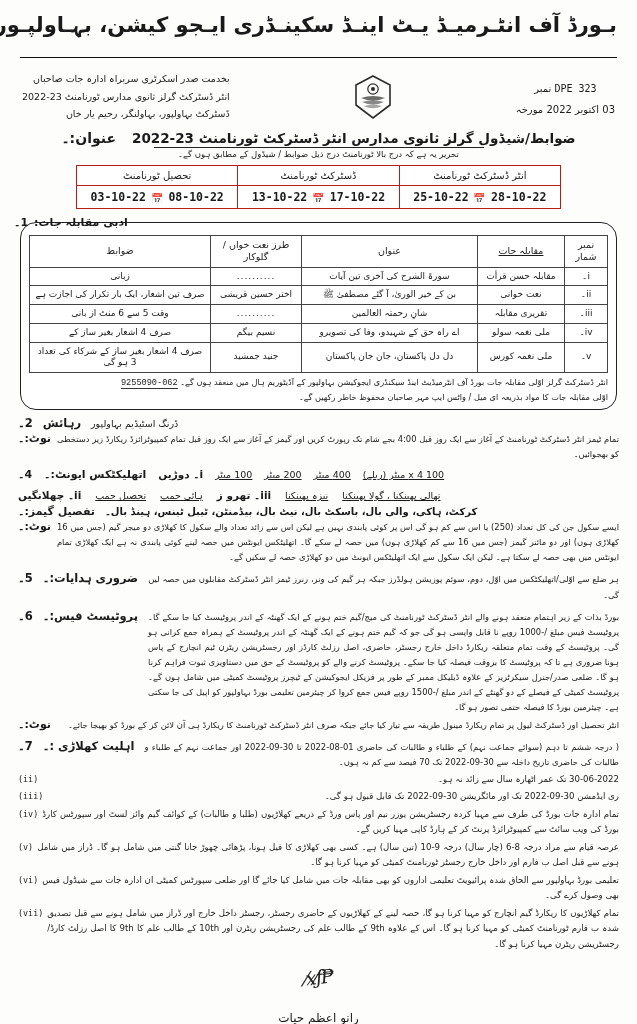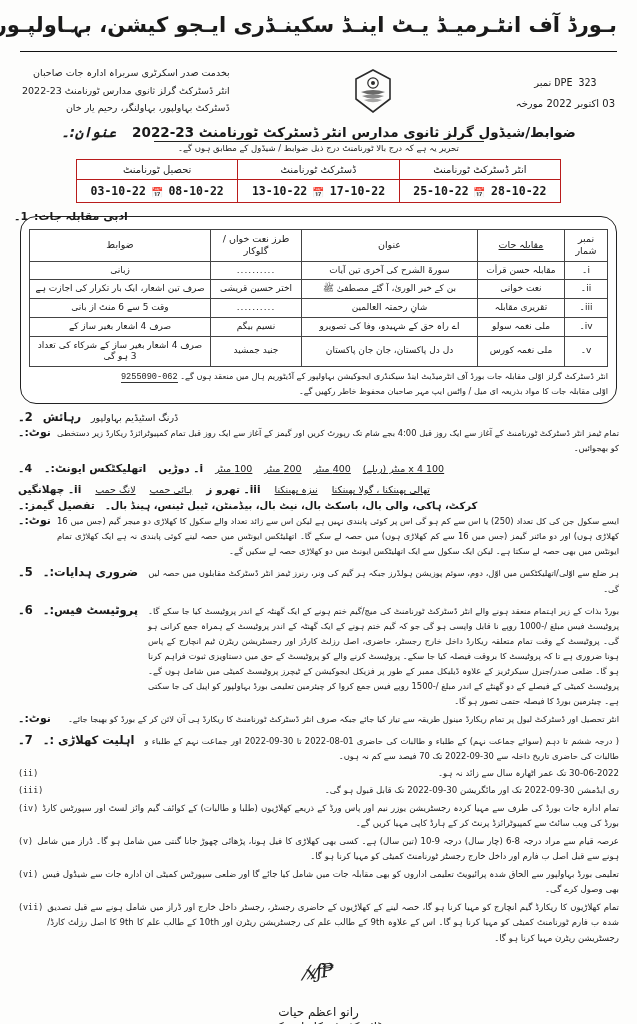--- a/index.html
+++ b/index.html
@@ -19,21 +19,21 @@
     background:#fdfdfc;
   }
 
   
   .masthead{
     text-align:center;
     font-size:21px;
     font-weight:bold;
     letter-spacing:1px;
     line-height:1.1;
-    padding-bottom:14px;
+    padding-bottom:20px;
     border-bottom:1.6px solid #111;
     margin:4px 6px 12px 6px;
     white-space:nowrap;
   }
   .hdr-grid{
     display:flex;
     flex-direction:row-reverse;
     align-items:flex-start;
     justify-content:space-between;
     margin-top:5px;
@@ -59,21 +59,21 @@
   }
   .hdr-left .ref{direction:rtl;}
   .mono-num{font-family:"DejaVu Sans Mono","Liberation Mono",monospace;font-size:10px;}
 
   
   .subject-row{
     display:flex;flex-direction:row-reverse;
     justify-content:center;align-items:baseline;
     gap:16px;margin-top:6px;
   }
-  .subject-label{font-size:14px;font-weight:bold;font-style:italic;}
+  .subject-label{font-size:14px;font-weight:bold;}
   .subject-text{font-size:13.5px;font-weight:bold;}
   .intro-line{
     text-align:center;font-size:8.5px;margin-top:1px;
   }
   .rule{
     width:330px;height:1px;background:#222;margin:1px auto 0 auto;
   }
 
   
   .sched-wrap{display:flex;justify-content:center;margin-top:6px;}
@@ -341,21 +341,21 @@
       <span class="ath-key">4۔</span>
       <span class="ath-key">اتھلیکٹکس ایونٹ:۔</span>
       <span class="ath-sub">i۔ دوڑیں</span>
       <span class="ev">100 میٹر</span>
       <span class="ev">200 میٹر</span>
       <span class="ev">400 میٹر</span>
       <span class="ev">100 x 4 میٹر (ریلے)</span>
     </div>
     <div class="ath-line2">
       <span class="ath-sub">ii۔ چھلانگیں</span>
-      <span class="ev">لانگ جمپ</span>
+      <span class="ev">تحصیل جمپ</span>
       <span class="ev">ہائی جمپ</span>
       <span class="ath-sub">iii۔ تھرو ز</span>
       <span class="ev">نیزہ پھینکنا</span>
       <span class="ev">تھالی پھینکنا ، گولا پھینکنا</span>
     </div>
 
     <div class="games-line">
       <span class="ath-key">تفصیل گیمز:۔</span>
       <span class="games-txt">کرکٹ، ہاکی، والی بال، باسکٹ بال، نیٹ بال، بیڈمنٹن، ٹیبل ٹینس، ہینڈ بال۔</span>
     </div>

